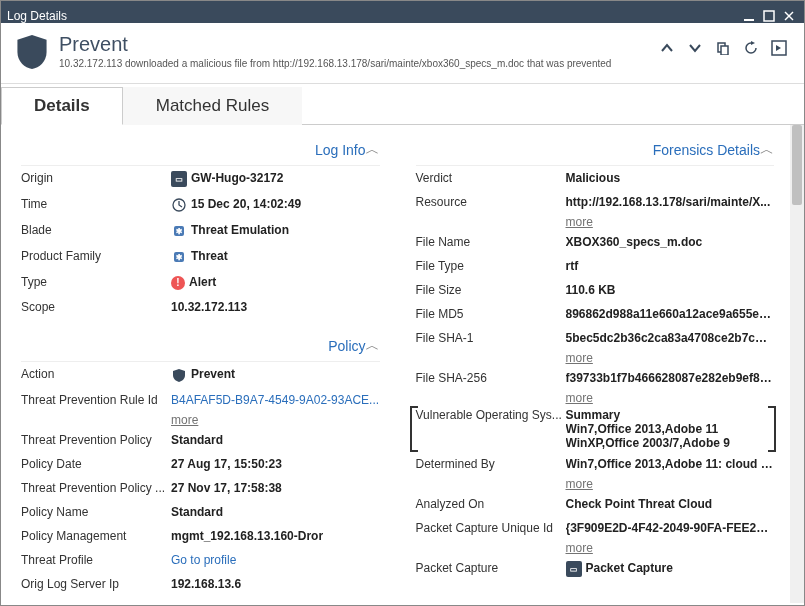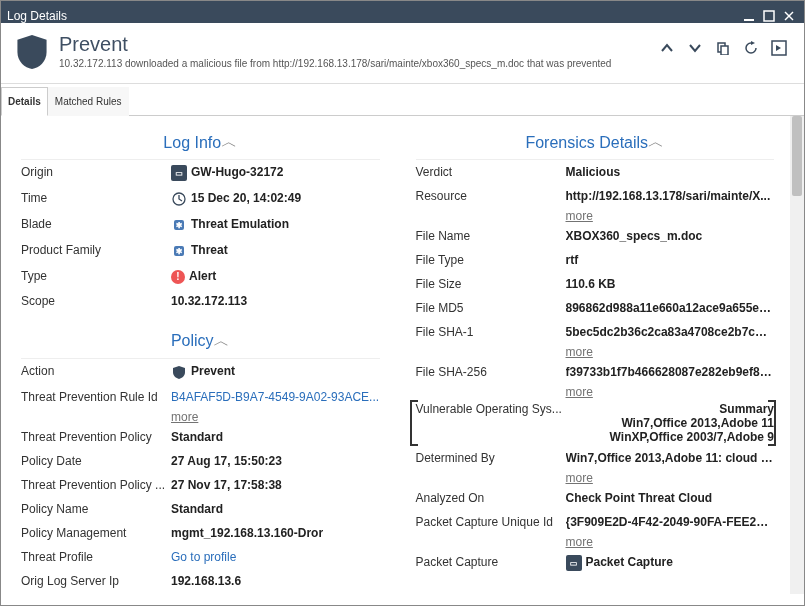--- a/index.html
+++ b/index.html
@@ -8,28 +8,28 @@
 .titlebar .wbtns { display: flex; gap: 2px; }
 .titlebar .wbtn { width: 18px; height: 14px; display: flex; align-items: center; justify-content: center; cursor: pointer; }
 .header { display: flex; padding: 10px 16px 14px 16px; border-bottom: 1px solid #ddd; }
 .shield { width: 30px; height: 34px; margin-right: 12px; margin-top: 2px; flex-shrink: 0; }
 .hdr-txt { flex: 1; }
 .hdr-title { font-size: 20px; color: #3f4f63; font-weight: 400; }
 .hdr-desc { font-size: 10px; color: #555; margin-top: 2px; max-width: 560px; }
 .hdr-actions { display: flex; gap: 10px; align-items: flex-start; padding-top: 6px; }
 .hdr-actions .act { width: 18px; height: 18px; cursor: pointer; color: #3a4a5c; display:flex; align-items:center; justify-content:center; }
 .tabs { display: flex; border-bottom: 1px solid #ccc; margin-top: 2px; }
-.tab { padding: 8px 6px; font-size: 10px; cursor: pointer; border: 1px solid transparent; position: relative; top: 1px; background: #f7f7f7; }
+.tab { padding: 8px 32px; font-size: 17px; cursor: pointer; border: 1px solid transparent; position: relative; top: 1px; background: #f7f7f7; }
 .tab.active { background: #fff; border: 1px solid #ccc; border-bottom: 1px solid #fff; font-weight: 600; }
 .content { display: flex; height: calc(606px - 22px - 72px - 34px); overflow: hidden; }
 .col { flex: 1; padding: 8px 16px 8px 20px; overflow-y: auto; }
 .col + .col { border-left: 0; }
 .scrollbar { width: 14px; background: #f0f0f0; position: relative; }
 .scrollbar .thumb { position: absolute; top: 0; right: 2px; width: 10px; height: 80px; background: #c0c0c0; border-radius: 2px; }
-.section-hdr { display: flex; align-items: center; justify-content: center; color: #2a6ebb; font-size: 16px; padding: 8px 0 6px 0; border-bottom: 1px solid #eee; cursor: pointer; }
+.section-hdr { display: flex; align-items: center; justify-content: flex-end; color: #2a6ebb; font-size: 14px; padding: 8px 0 6px 0; border-bottom: 1px solid #eee; cursor: pointer; }
 .section-hdr .chev { color: #888; }
 .row { display: flex; padding: 5px 0; font-size: 12px; }
 .row .lbl { width: 150px; flex-shrink: 0; color: #333; }
 .row .val { flex: 1; font-weight: 600; color: #222; white-space: nowrap; overflow: hidden; text-overflow: ellipsis; }
 .row .val.link { color: #2a6ebb; font-weight: 400; cursor: pointer; }
 .more { color: #737373; font-size: 12px; cursor: pointer; margin-left: 150px; text-decoration: underline; padding: 1px 0; }
 .ico { width: 16px; height: 16px; display: inline-flex; align-items: center; justify-content: center; margin-right: 4px; vertical-align: middle; }
 .ico-badge { background:#3a4a5c; color:#fff; font-size:8px; border-radius:2px; padding:0 2px; }
 .ico-alert { background:#e55; color:#fff; border-radius:50%; width:14px; height:14px; font-weight:bold; font-size:10px; }
 .vuln-box { position: relative; padding: 2px 0 2px 0; }
@@ -248,21 +248,21 @@
         <div class="row">
           <div class="lbl">File SHA-256</div>
           <div class="val">f39733b1f7b466628087e282eb9ef80f...</div>
         </div>
         <div class="more">more</div>
       </div>
 
     <div class="row vuln-box">
       <span class="bracket-l"></span>
       <div class="lbl">Vulnerable Operating Sys...</div>
-      <div class="val blue" style="white-space:normal;text-align:right;">
+      <div class="val blue" style="white-space:normal;">
         <div>Summary</div>
         <div>Win7,Office 2013,Adobe 11</div>
         <div>WinXP,Office 2003/7,Adobe 9</div>
       </div>
       <span class="bracket-r"></span>
     </div>
 
     <div id="forensics-rows2">
         <div class="row">
           <div class="lbl">Determined By</div>

